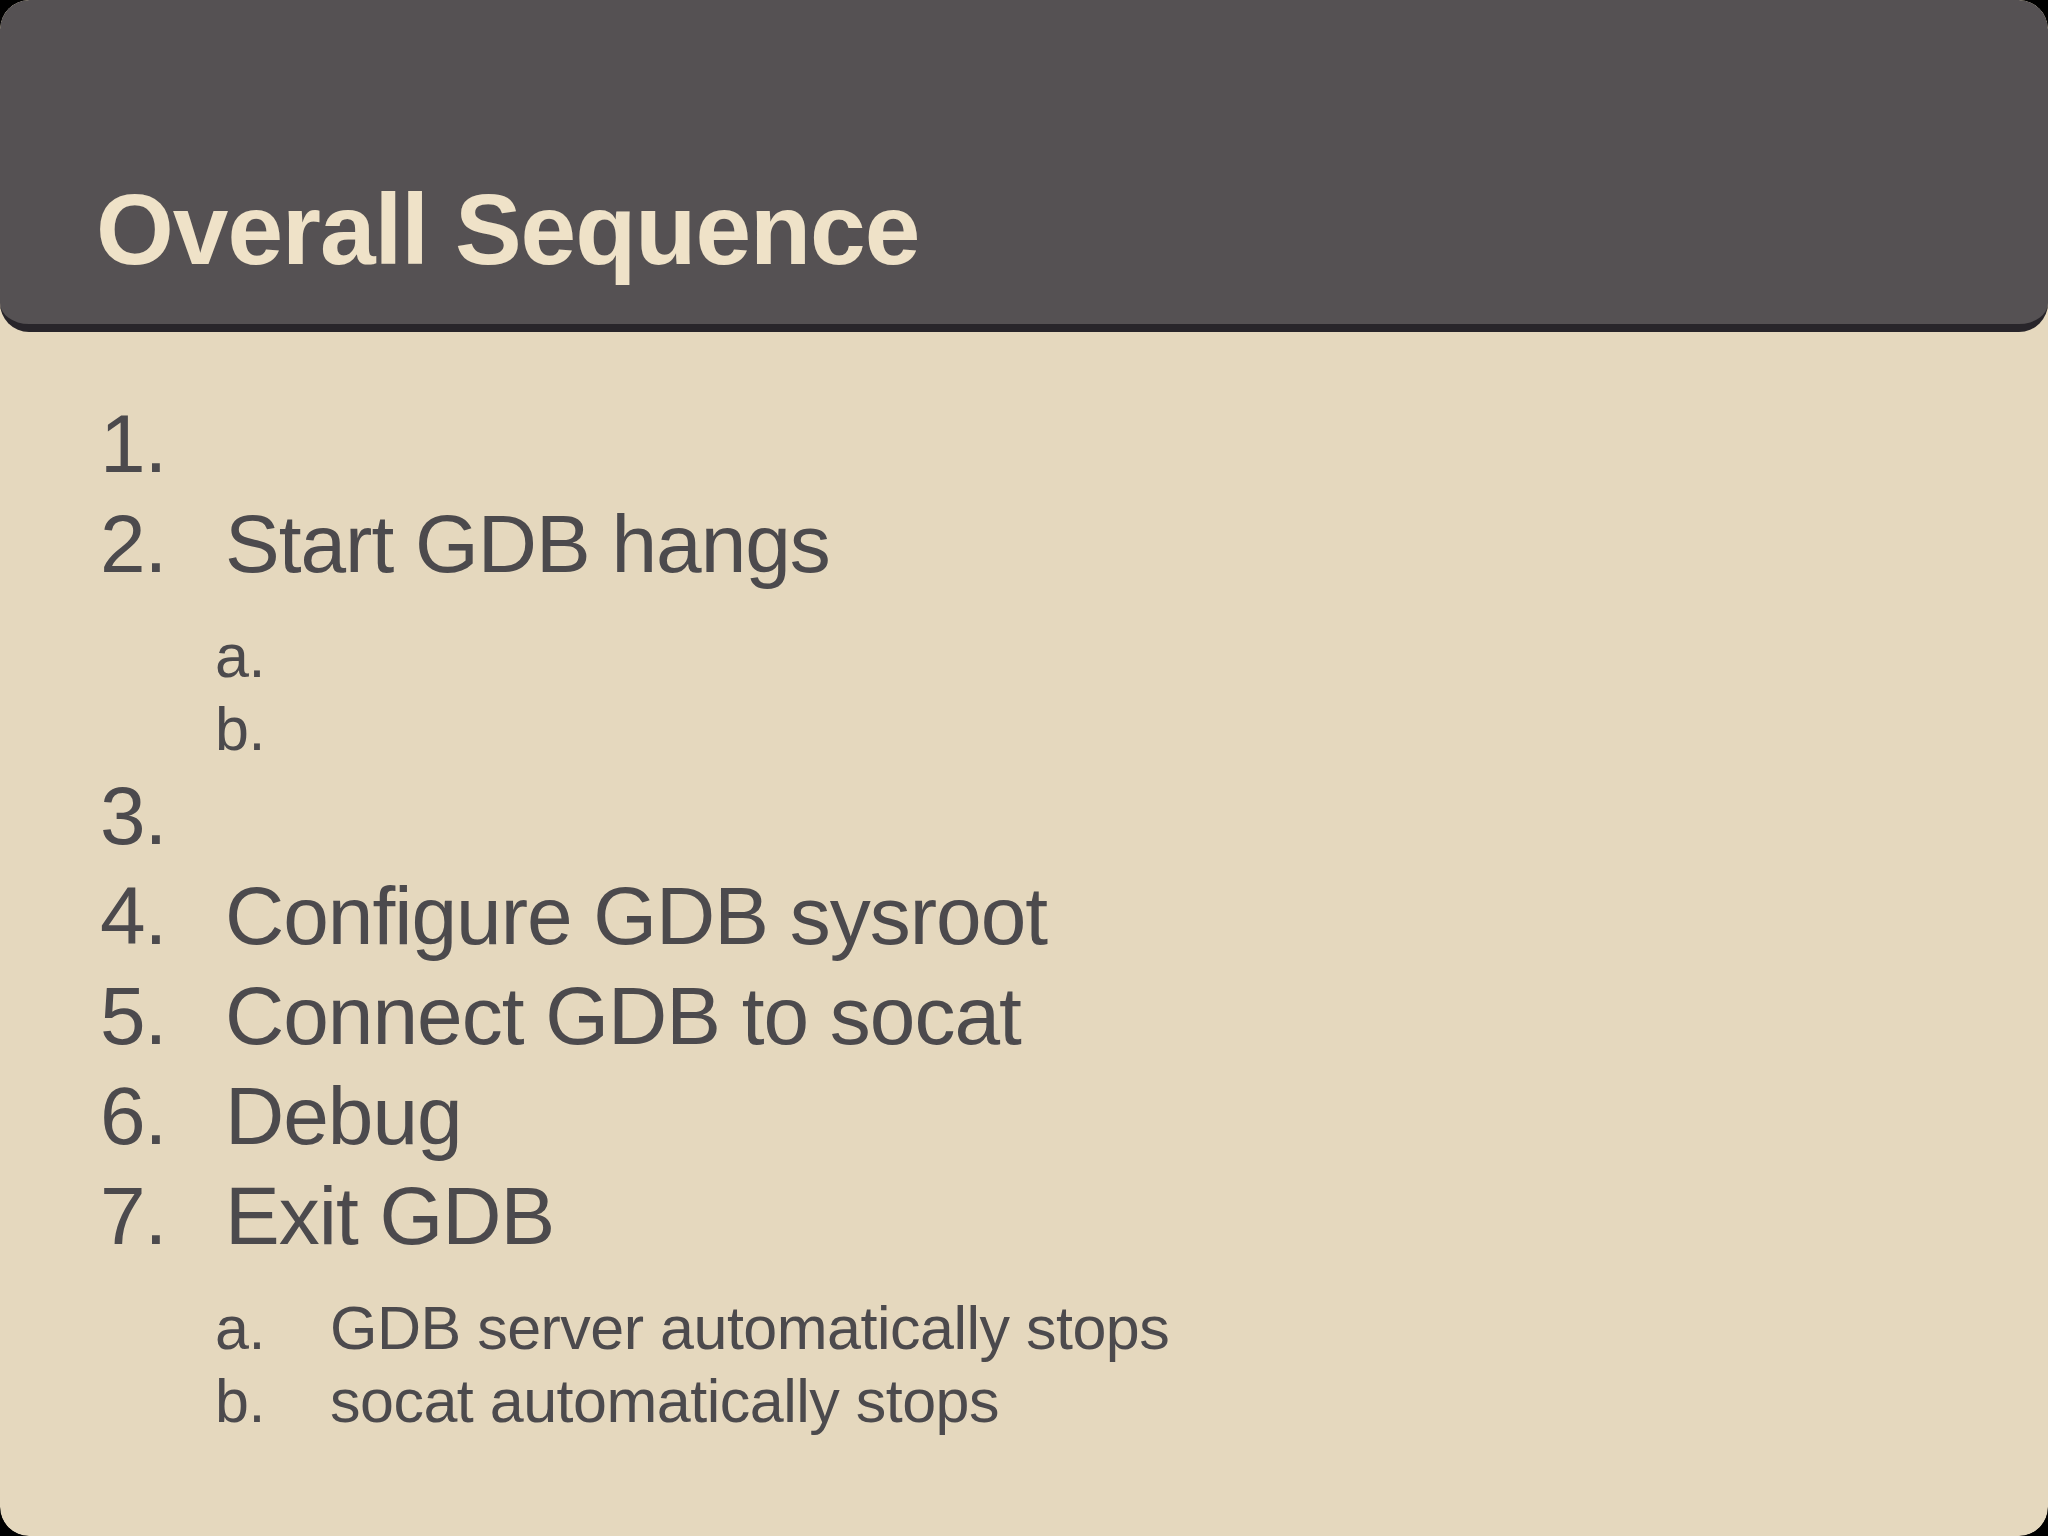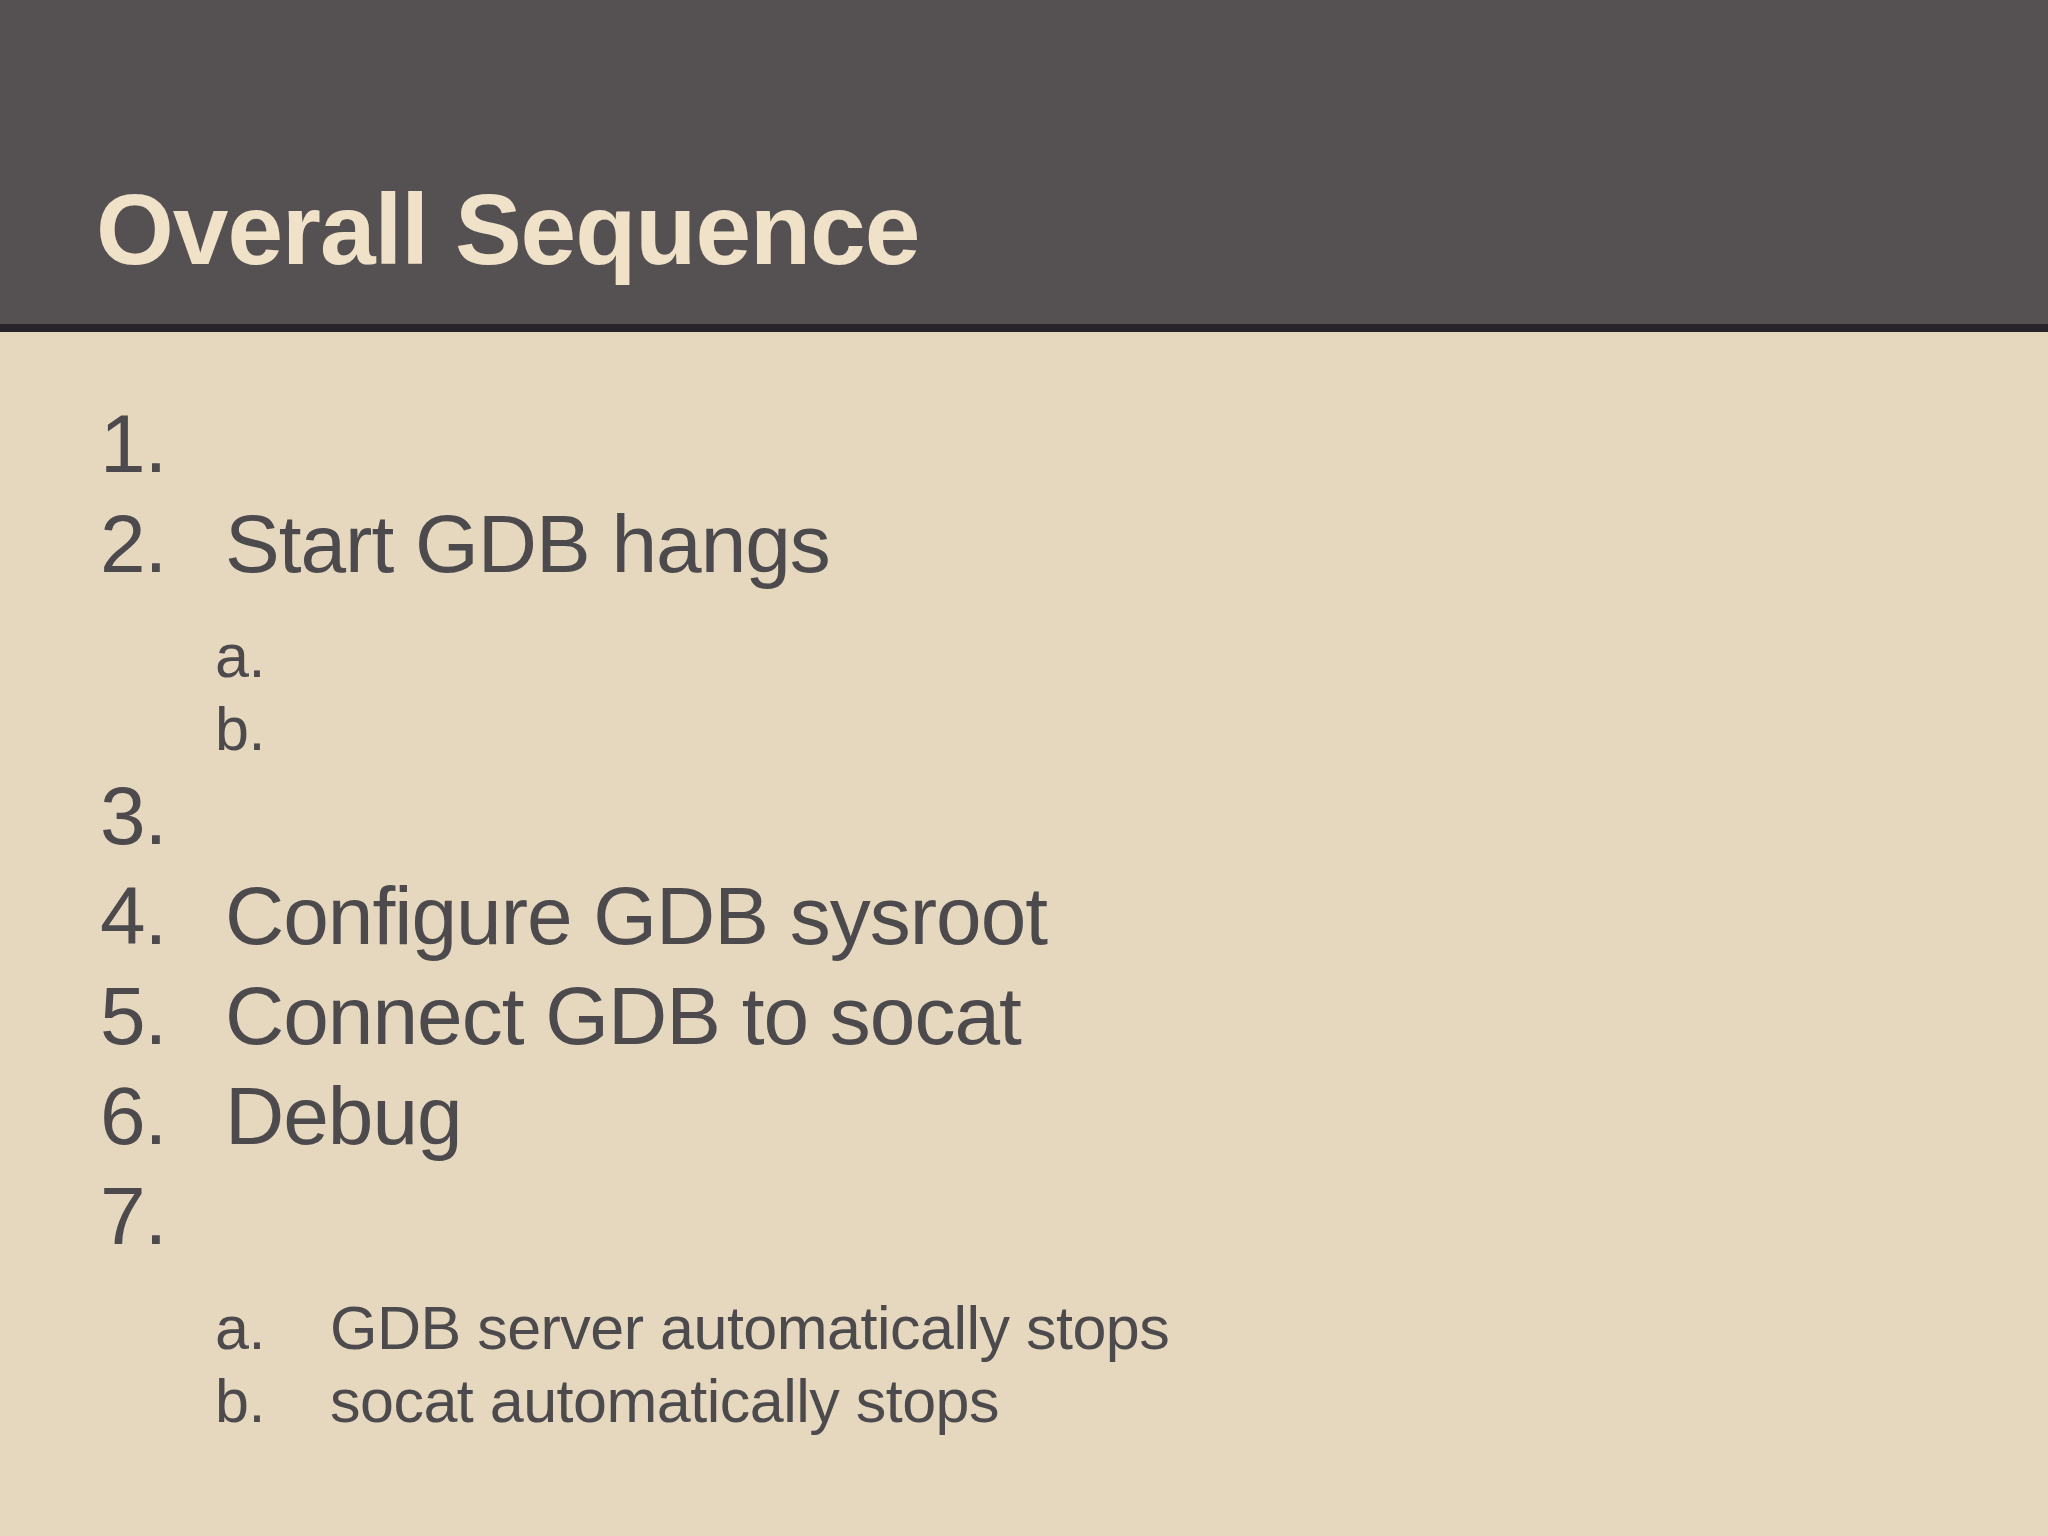--- a/index.html
+++ b/index.html
@@ -2,21 +2,21 @@
 <html style="--header-bg: #555153; --header-rule: #28252a; --body-bg: #e5d8be; --title-text: #efe2c8; --body-text: #4c4a4d;"><head>
 <meta charset="utf-8">
 <style>
   :root {
     --header-bg: #555153;
     --header-rule: #28252a;
     --body-bg: #e5d8be;
     --title-text: #efe2c8;
     --body-text: #4c4a4d;
   }
-  * { box-sizing: border-box; }
+  * { box-sizing: border-box; border-radius: 29px; }
   html, body { margin: 0; padding: 0; background: #000; }
   .slide {
     position: relative;
     width: 2048px;
     height: 1536px;
     background: var(--body-bg, #e5d8be);
     font-family: "Liberation Sans", sans-serif;
     overflow: hidden;
   }
   .header {
@@ -103,20 +103,21 @@
       <span class="text">Connect GDB to socat</span>
     </div>
 
     <div class="row main">
       <span class="marker">6.</span>
       <span class="text">Debug</span>
     </div>
 
     <div class="row main">
       <span class="marker">7.</span>
+      <span class="text">Exit GDB</span>
     </div>
 
     <div class="row sub gap">
       <span class="marker">a.</span>
       <span class="text">GDB server automatically stops</span>
     </div>
 
     <div class="row sub">
       <span class="marker">b.</span>
       <span class="text">socat automatically stops</span>

